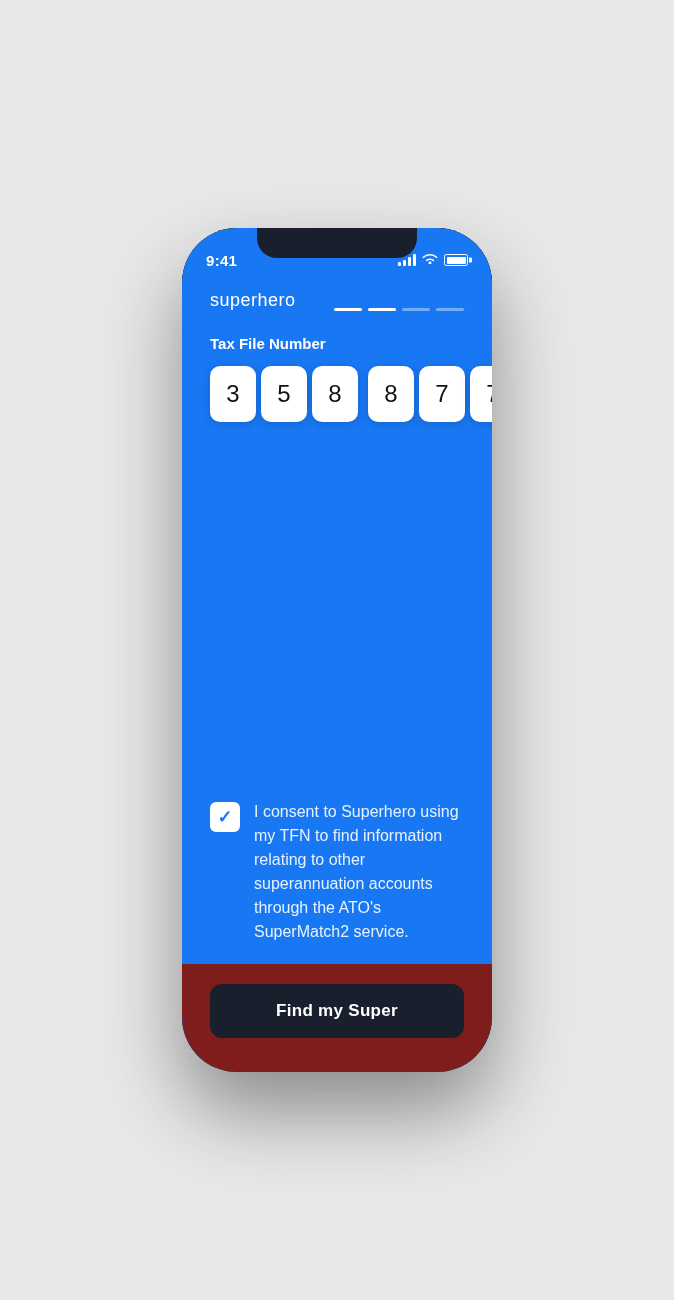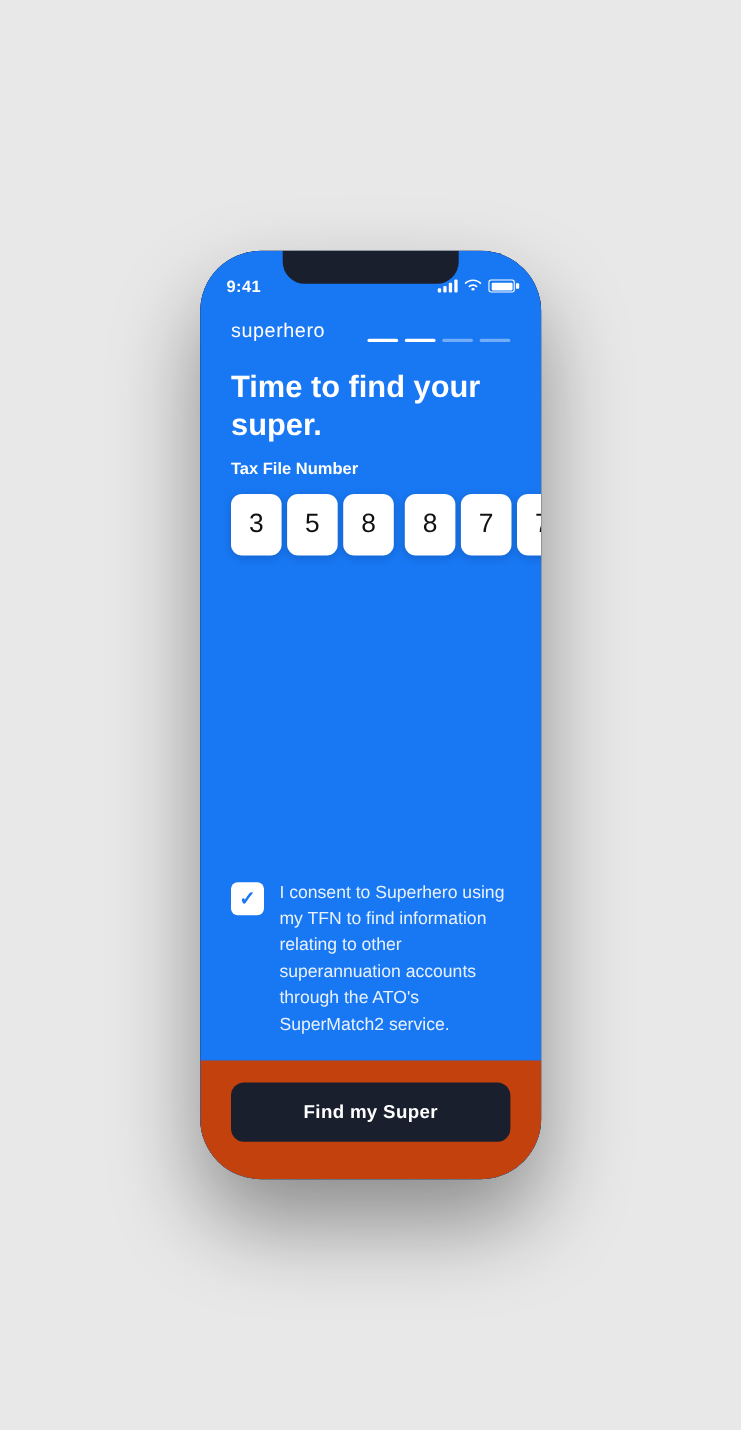--- a/index.html
+++ b/index.html
@@ -254,21 +254,21 @@
     .consent-text {
       color: rgba(255,255,255,0.9);
       font-size: 16px;
       line-height: 1.5;
     }
 
     
     .bottom-button {
       margin: 0 -28px 0;
       padding: 0 28px 34px;
-      background: #c2410c;
+      background: #7f1d1d;
       border-radius: 0 0 54px 54px;
       padding-top: 20px;
     }
 
     .find-button {
       width: 100%;
       height: 54px;
       background: #1a1f2e;
       border: none;
       border-radius: 12px;
@@ -313,21 +313,20 @@
       <div class="logo-row">
         <span class="logo-text">superhero</span>
         <div class="progress-dots">
           <div class="dot active"></div>
           <div class="dot active"></div>
           <div class="dot inactive"></div>
           <div class="dot inactive"></div>
         </div>
       </div>
 
-      <h1 class="main-heading">Time to find your super.</h1>
 
 
       <div class="tfn-label">Tax File Number</div>
 
       <div class="tfn-groups">
         <div class="tfn-group">
           <div class="tfn-digit">3</div>
           <div class="tfn-digit">5</div>
           <div class="tfn-digit">8</div>
         </div>

